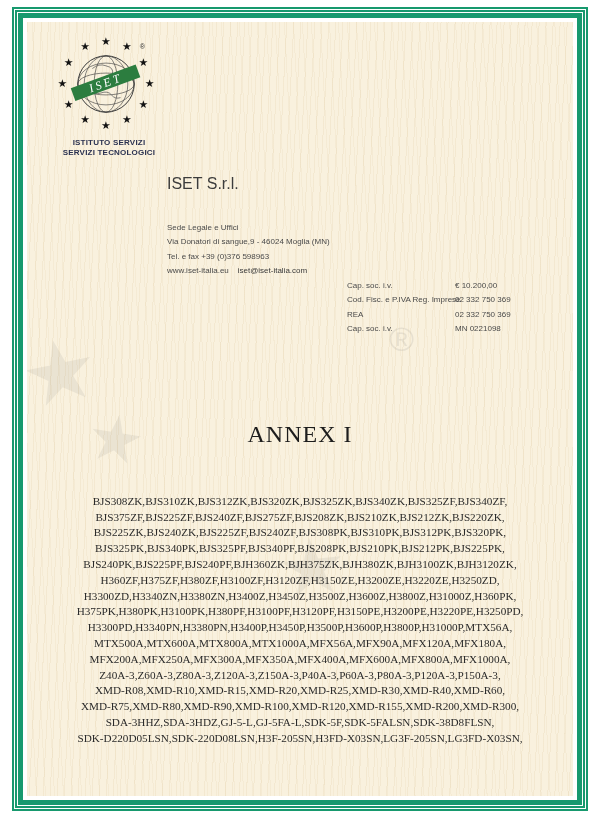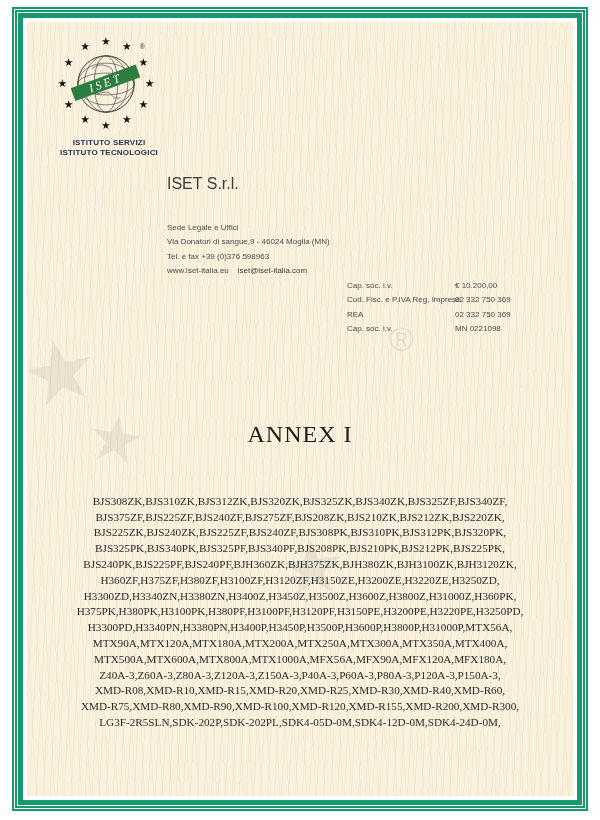--- a/index.html
+++ b/index.html
@@ -87,21 +87,21 @@
             <text x="32" y="18">★</text>
           </g>
           <g transform="rotate(-20 55 55)">
             <rect x="17" y="46" width="76" height="15" fill="#2c7d3f"></rect>
             <text x="55" y="58" font-size="13" font-style="italic" fill="#ffffff" text-anchor="middle" letter-spacing="3" font-family="'Liberation Serif',serif">ISET</text>
           </g>
           <text x="92" y="16" font-size="8" fill="#333">®</text>
         </svg>
         <div class="logo-caption">
           <div>ISTITUTO SERVIZI</div>
-          <div>ISTITUTO TECNOLOGICI</div>
+          <div>SERVIZI TECNOLOGICI</div>
         </div>
       </div>
 
       <div class="company-name hdr-txt">ISET S.r.l.</div>
 
       <div class="company-info hdr-txt">
         <div class="info-line">Sede Legale e Uffici</div>
         <div class="info-line">Via Donatori di sangue,9 - 46024 Moglia (MN)</div>
         <div class="info-line">Tel. e fax +39 (0)376 598963</div>
         <div class="info-line">
@@ -134,24 +134,25 @@
       <div class="codes hdr-txt">
             <div class="code-line">BJS308ZK,BJS310ZK,BJS312ZK,BJS320ZK,BJS325ZK,BJS340ZK,BJS325ZF,BJS340ZF,</div>
             <div class="code-line">BJS375ZF,BJS225ZF,BJS240ZF,BJS275ZF,BJS208ZK,BJS210ZK,BJS212ZK,BJS220ZK,</div>
             <div class="code-line">BJS225ZK,BJS240ZK,BJS225ZF,BJS240ZF,BJS308PK,BJS310PK,BJS312PK,BJS320PK,</div>
             <div class="code-line">BJS325PK,BJS340PK,BJS325PF,BJS340PF,BJS208PK,BJS210PK,BJS212PK,BJS225PK,</div>
             <div class="code-line">BJS240PK,BJS225PF,BJS240PF,BJH360ZK,BJH375ZK,BJH380ZK,BJH3100ZK,BJH3120ZK,</div>
             <div class="code-line">H360ZF,H375ZF,H380ZF,H3100ZF,H3120ZF,H3150ZE,H3200ZE,H3220ZE,H3250ZD,</div>
             <div class="code-line">H3300ZD,H3340ZN,H3380ZN,H3400Z,H3450Z,H3500Z,H3600Z,H3800Z,H31000Z,H360PK,</div>
             <div class="code-line">H375PK,H380PK,H3100PK,H380PF,H3100PF,H3120PF,H3150PE,H3200PE,H3220PE,H3250PD,</div>
             <div class="code-line">H3300PD,H3340PN,H3380PN,H3400P,H3450P,H3500P,H3600P,H3800P,H31000P,MTX56A,</div>
-            <div class="code-line">MTX90A,MTX120A,MTX180A,MTX200A,MTX250A,MTX300A,MTX350A,MTX400A,</div>
             <div class="code-line">MTX500A,MTX600A,MTX800A,MTX1000A,MFX56A,MFX90A,MFX120A,MFX180A,</div>
+            <div class="code-line">MFX200A,MFX250A,MFX300A,MFX350A,MFX400A,MFX600A,MFX800A,MFX1000A,</div>
             <div class="code-line">Z40A-3,Z60A-3,Z80A-3,Z120A-3,Z150A-3,P40A-3,P60A-3,P80A-3,P120A-3,P150A-3,</div>
             <div class="code-line">XMD-R08,XMD-R10,XMD-R15,XMD-R20,XMD-R25,XMD-R30,XMD-R40,XMD-R60,</div>
             <div class="code-line">XMD-R75,XMD-R80,XMD-R90,XMD-R100,XMD-R120,XMD-R155,XMD-R200,XMD-R300,</div>
-            <div class="code-line">LG3F-2R5SLN,SDK-202P,SDK-202PL,SDK4-05D-0M,SDK4-12D-0M,SDK4-24D-0M,</div>
+            <div class="code-line">SDA-3HHZ,SDA-3HDZ,GJ-5-L,GJ-5FA-L,SDK-5F,SDK-5FALSN,SDK-38D8FLSN,</div>
+            <div class="code-line">SDK-D220D05LSN,SDK-220D08LSN,H3F-205SN,H3FD-X03SN,LG3F-205SN,LG3FD-X03SN,</div>
           </div>
 
    </div>
   </div>
  </div>
 </div>
 
 </body></html>

